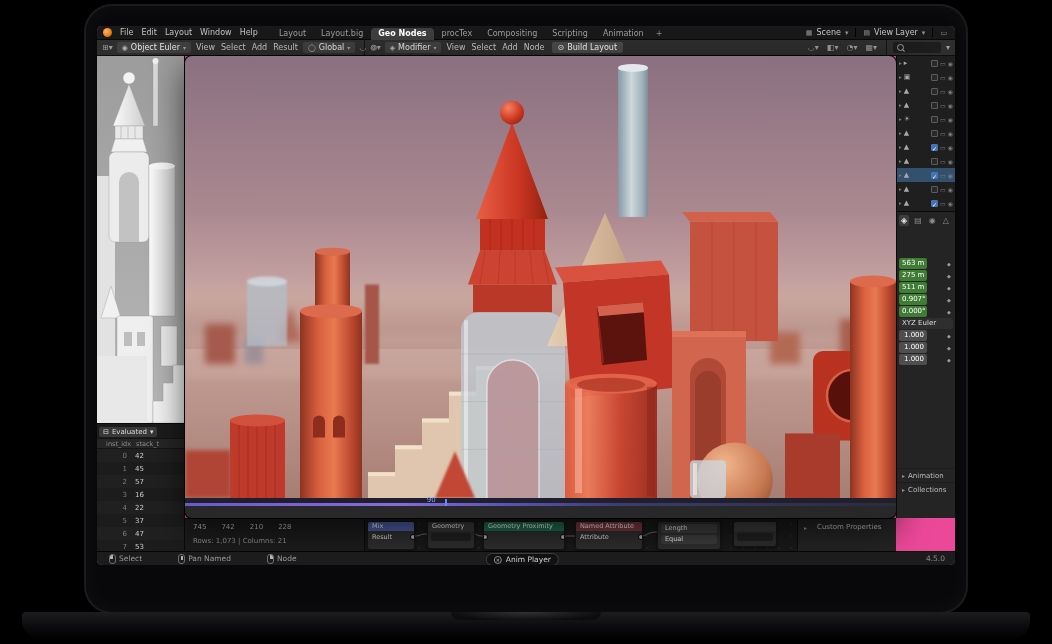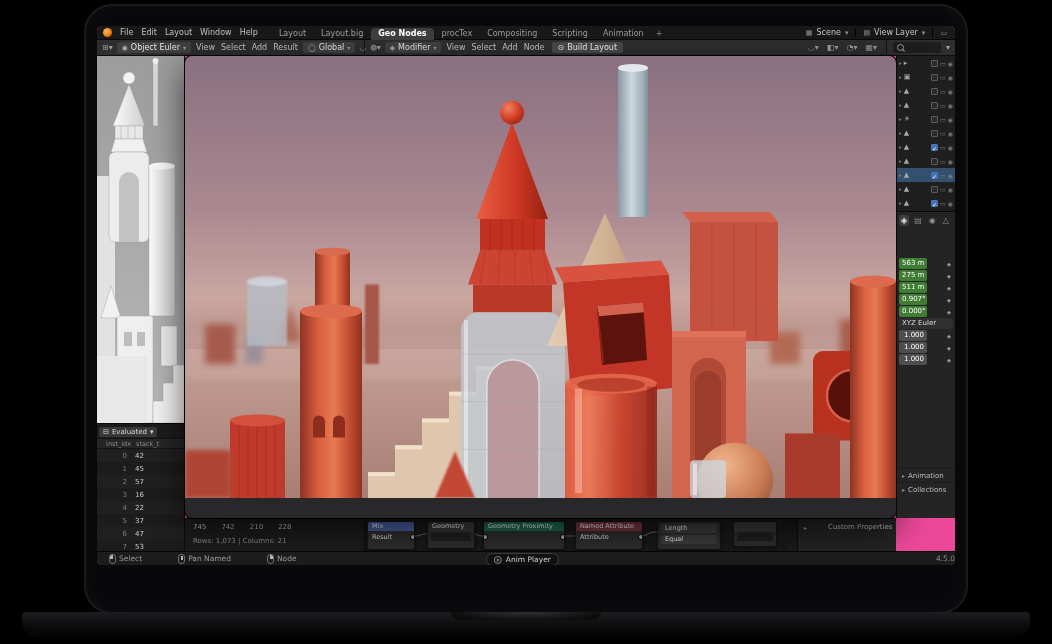--- a/index.html
+++ b/index.html
@@ -85,21 +85,21 @@
   .node-h{height:9px;line-height:9px;padding:0 4px;color:#f2f2f2;white-space:nowrap;overflow:hidden;}
   .node-b{position:relative;padding:2px 4px;display:flex;align-items:center;gap:3px;}
   .dotL,.dotR{width:4px;height:4px;border-radius:50%;background:#a9a9a9;border:1px solid #000;position:absolute;top:3px;}
   .dotL{left:-2px;} .dotR{right:-2px;}
   .mini-pill{display:block;background:#3d3d3d;border-radius:2px;height:9px;line-height:9px;padding:0 4px;margin:2px 3px;color:#e5e5e5;white-space:nowrap;}
   .mini-field{display:block;background:#1f1f1f;border-radius:2px;height:8px;margin:2px 3px;}
 
   
   .props-strip{position:absolute;left:700px;top:492px;width:99px;height:33px;background:#242424;border-left:1px solid #0a0a0a;
                border-top:1px solid #0a0a0a;box-sizing:border-box;}
-  .cp-row{display:flex;align-items:center;gap:21px;padding:4px 0 0 6px;font-size:7px;color:#c0c0c0;}
+  .cp-row{display:flex;align-items:center;gap:10px;padding:4px 0 0 6px;font-size:7px;color:#c0c0c0;}
   .cp-arrow{font-size:6px;color:#8d8d8d;}
 
   
   .floatwin{position:absolute;left:88px;top:30px;width:711px;height:462px;border-radius:7px;overflow:hidden;
             background:#28282a;box-shadow:0 12px 34px rgba(0,0,0,.65),0 0 0 1px #000;}
   .win-title{position:relative;height:12px;background:linear-gradient(#3a3a3c,#303032);display:flex;align-items:center;justify-content:center;
              font-size:8px;color:#b8b8b8;border-bottom:1px solid #1c1c1e;box-sizing:border-box;}
   .lights{position:absolute;left:8px;top:3px;display:flex;gap:5px;}
   .light{width:7px;height:7px;border-radius:50%;}
   .win-scene{height:442px;overflow:hidden;}
@@ -145,21 +145,21 @@
   .hint{display:flex;align-items:center;gap:3px;margin-left:36px;}
   .hint:first-child{margin-left:12px;}
   .mouse{width:7px;height:10px;border:1px solid #6e6e6e;border-radius:3px;position:relative;box-sizing:border-box;flex:none;}
   .mouse::before{content:'';position:absolute;background:#b5b5b5;}
   .mb-left::before{left:0;top:0;width:2.5px;height:4px;border-radius:2px 0 0 0;}
   .mb-mid::before{left:2px;top:1px;width:1.5px;height:4px;}
   .mb-right::before{right:0;top:0;width:2.5px;height:4px;border-radius:0 2px 0 0;}
   .player-pill{position:absolute;left:50%;transform:translateX(-55%);top:1px;display:flex;align-items:center;gap:4px;
                background:#111;border:1px solid #3e3e3e;border-radius:8px;height:11px;padding:0 7px;color:#cfcfcf;}
   .x-circle{width:8px;height:8px;border:1px solid #8a8a8a;border-radius:50%;font-size:5px;line-height:7px;text-align:center;color:#bbb;box-sizing:border-box;}
-  .version{margin-left:auto;padding-right:0;color:#8a8a8a;}
+  .version{margin-left:auto;padding-right:10px;color:#8a8a8a;}
 </style>
 </head>
 <body>
 
 <div class="stage">
   <div class="laptop">
     <div class="screen">
 
       <div class="topbar">
         <span class="blender-logo"></span>
@@ -569,20 +569,25 @@
             <rect x="665" y="227" width="46" height="218" fill="url(#orange)"></rect>
             <ellipse cx="688" cy="227" rx="23" ry="6" fill="#dd6a4c"></ellipse>
 
             <circle cx="550" cy="427" r="38" fill="url(#copper)"></circle>
             <rect x="505" y="407" width="36" height="38" rx="4" fill="#cdd6dd" opacity="0.8"></rect>
             <rect x="508" y="410" width="4" height="32" fill="#ffffff" opacity="0.5"></rect>
             <rect x="0" y="397" width="46" height="48" fill="#b04534" filter="url(#b2)"></rect>
             <polygon points="250,445 270,398 290,445" fill="#c24636" filter="url(#b1)"></polygon>
           </svg>
         </div>
+        <div class="win-tl">
+          <span class="tl-frame">90</span>
+          <div class="tl-line"></div>
+          <div class="tl-tick"></div>
+        </div>
       </div>
 
       <div class="outliner">
         <div id="outliner-rows">
             <div class="ol-row">
               <span class="ol-arrow">▸</span>
               <span class="ol-type">▸</span>
               <span class="ol-right">
                 <span class="ol-cb"></span>
                 <span class="ol-tgl">▭</span>

